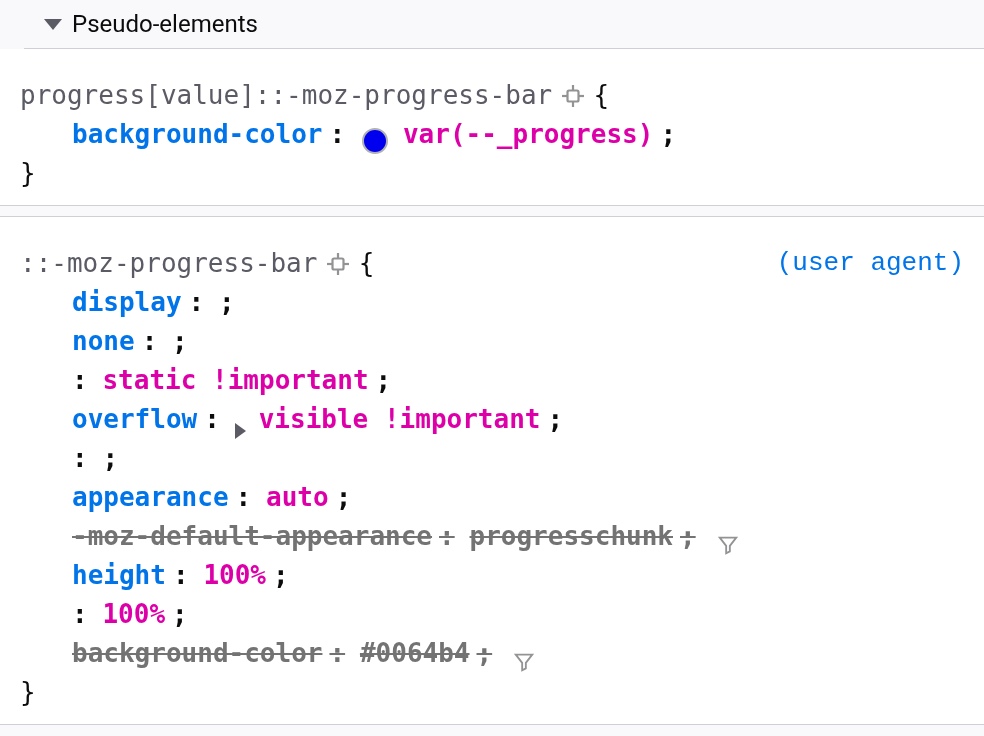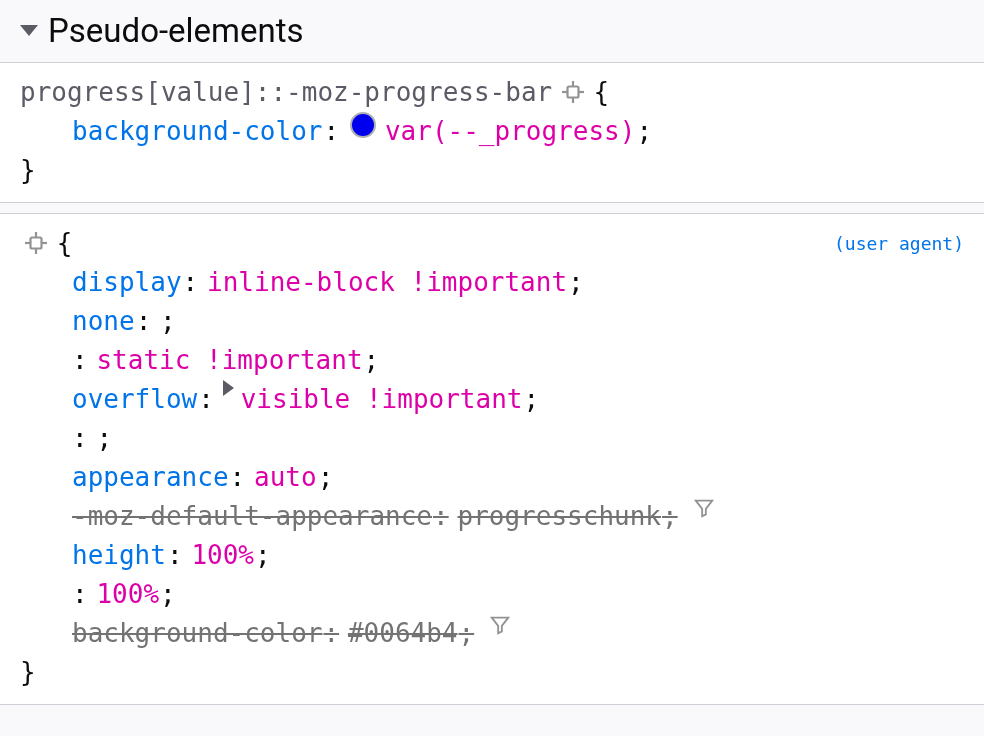--- a/index.html
+++ b/index.html
@@ -27,26 +27,27 @@
     box-sizing: border-box;
   }
 
   
   .section-header {
     display: flex;
     align-items: center;
     gap: 10px;
     padding: 6px 20px;
     font-family: -apple-system, BlinkMacSystemFont, "Segoe UI", Roboto, sans-serif;
-    font-size: 33px;
+    font-size: 24px;
     font-weight: 400;
     color: #0c0c0d;
     border-bottom: 1px solid var(--border);
     background: var(--panel-bg);
     cursor: default;
+    margin-left: 24px;
   }
   .twisty {
     width: 0;
     height: 0;
     border-left: 9px solid transparent;
     border-right: 9px solid transparent;
     border-top: 11px solid #5b5b66;
     flex-shrink: 0;
   }
 
@@ -59,41 +60,44 @@
   .rule + .rule {
     margin-top: 10px;
     border-top: 1px solid var(--border);
   }
 
   .rule-header {
     display: flex;
     align-items: center;
     flex-wrap: wrap;
     column-gap: 0.3ch;
+    margin-top: 17px;
   }
   .selector {
     color: var(--selector-gray);
   }
   .brace {
     color: var(--fg);
   }
   .source {
     color: var(--blue);
     margin-left: auto;
-    font-size: 18px;
+    font-size: 26px;
+    font-family: Liberation Mono, monospace;
   }
 
   .decl-list {
     padding-left: 52px;
   }
   .decl {
     display: flex;
-    align-items: flex-start;
+    align-items: flex-end;
     flex-wrap: wrap;
-    column-gap: 1px;
+    column-gap: 7px;
+    font-weight: bold;
   }
   .prop {
     color: var(--blue);
   }
   .colon {
     color: var(--fg);
     margin-right: 0.5ch;
   }
   .value {
     color: var(--magenta);
@@ -182,38 +186,38 @@
         <span class="value">var(--_progress)</span>
           <span class="semi">;</span>
       </div>
 
     </div>
     <div class="brace">}</div>
   </div>
 
   <div class="rule">
     <div class="rule-header">
+      <span class="selector">::-moz-progress-bar</span>
       <span class="highlighter-icon">
         <svg width="24" height="24" viewBox="0 0 24 24" fill="none" stroke="#939395" stroke-width="2.2">
           <rect x="6.5" y="6.5" width="11" height="11" rx="1.5"></rect>
           <line x1="12" y1="1" x2="12" y2="6"></line>
           <line x1="12" y1="18" x2="12" y2="23"></line>
           <line x1="1" y1="12" x2="6" y2="12"></line>
           <line x1="18" y1="12" x2="23" y2="12"></line>
         </svg>
       </span>
       <span class="brace">{</span>
       <span class="source">(user agent)</span>
     </div>
     <div class="decl-list" id="decl-list-1">
 
     <div class="decl">
           <span class="prop">display</span>
           <span class="colon">:</span>
-          <span class="value">inline-block !important</span>
           <span class="semi">;</span>
         </div>
         <div class="decl">
           <span class="prop">none</span>
           <span class="colon">:</span>
           <span class="semi">;</span>
         </div>
         <div class="decl">
           <span class="colon">:</span>
           <span class="value">static !important</span>

